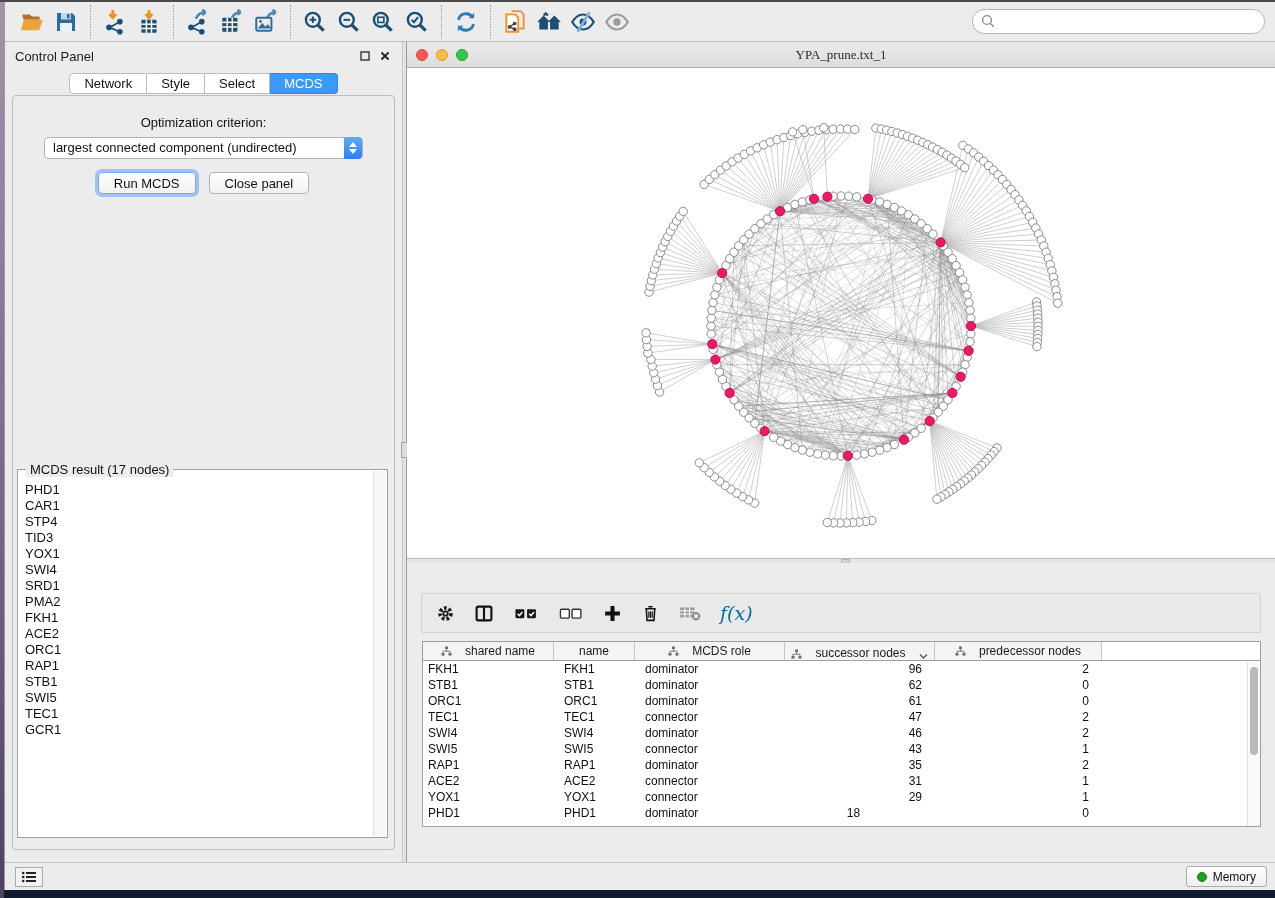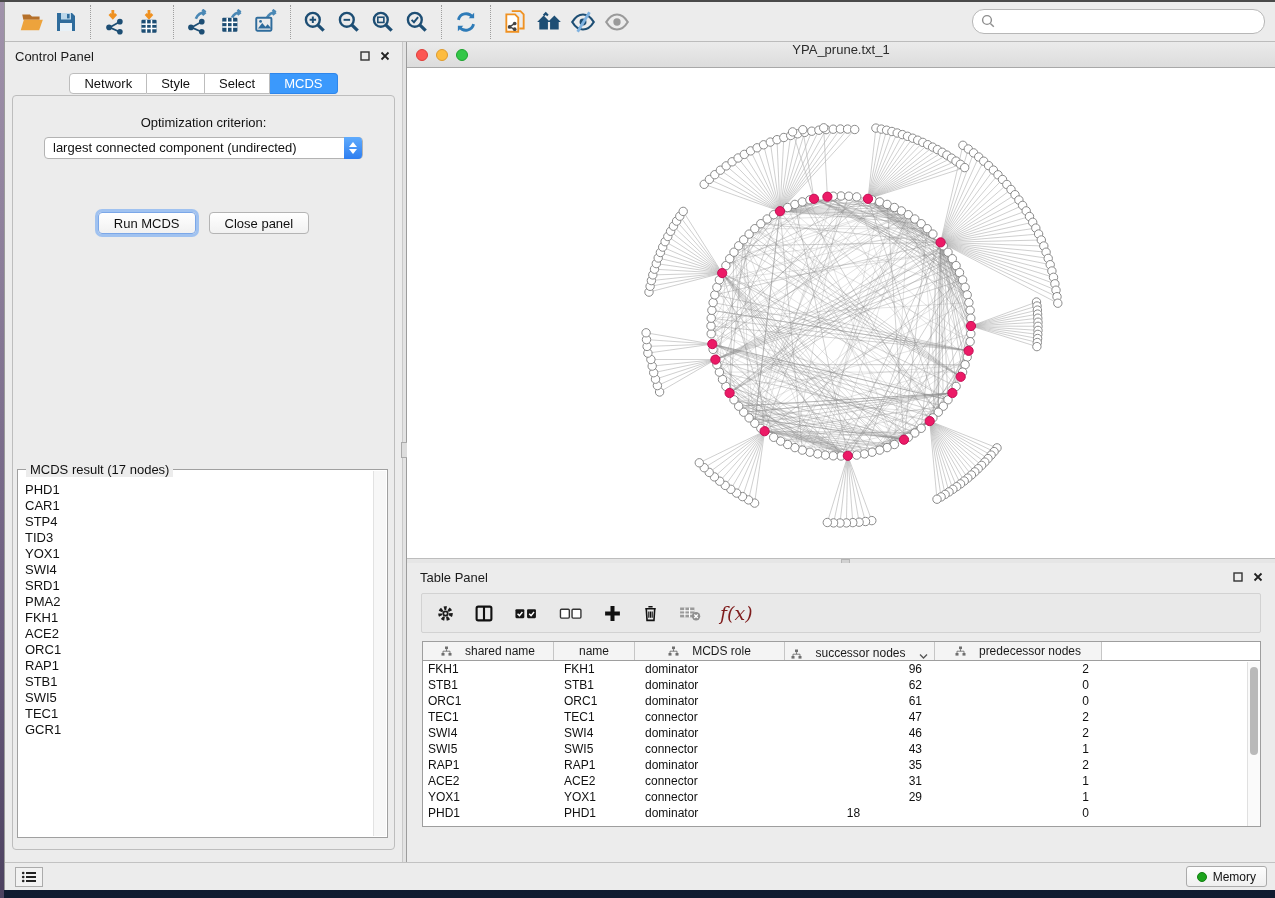--- a/index.html
+++ b/index.html
@@ -41,21 +41,21 @@
     border:1px solid #bdbdbd; border-radius:4px; background:#ececec; }
   .opt-label { position:absolute; top:19px; left:0; right:0; text-align:center; font-size:13px; color:#111; }
   .select-row { position:absolute; top:41px; left:31px; right:31px; height:22px; }
   .mac-select { width:100%; height:22px; background:#fff; border:1px solid #b3b3b3; border-radius:4px;
     position:relative; font-size:13px; line-height:20px; padding-left:8px; color:#111; cursor:pointer; }
   .mac-select .stepper { position:absolute; right:0; top:-1px; width:18px; height:22px; border-radius:0 4px 4px 0;
     background:linear-gradient(180deg,#5fabfd,#2e7ef0); display:flex; flex-direction:column;
     align-items:center; justify-content:center; gap:2px; }
   .btn-row { position:absolute; top:76px; left:0; right:0; display:flex; justify-content:center; gap:13px; }
   .mac-btn { height:22px; padding:0 15px; background:linear-gradient(180deg,#ffffff,#f1f1f1);
-    border:1px solid #b4b4b4; border-radius:4px; font:13px "Liberation Sans",sans-serif; color:#111; cursor:pointer;margin-top:40px; }
+    border:1px solid #b4b4b4; border-radius:4px; font:13px "Liberation Sans",sans-serif; color:#111; cursor:pointer; }
   .mac-btn.focused { box-shadow:0 0 0 3px rgba(98,160,244,.55); border-color:#7ba7e8; }
 
   .result-box { position:absolute; top:427px; left:12px; right:14px; bottom:24px;
     border:1px solid #a0a0a0; background:#fff; }
   .result-box .legend { position:absolute; top:-8px; left:8px; background:#ececec; padding:0 4px;
     font-size:13px; color:#111; }
   .result-list { list-style:none; padding:12px 0 0 7px; font-size:13px; color:#111; }
   .result-list li { height:16px; line-height:16px; }
   .result-scroll { position:absolute; top:1px; right:1px; bottom:1px; width:13px; background:#f7f7f7;
     border-left:1px solid #e2e2e2; }
@@ -64,36 +64,36 @@
   .v-split { position:absolute; left:397px; width:5px; top:40px; bottom:28px; background:#e3e3e3;
     border-left:1px solid #c9c9c9; border-right:1px solid #9c9c9c; cursor:col-resize; }
   .v-split .grip { position:absolute; top:400px; left:-2px; width:7px; height:16px; background:#ddd;
     border:1px solid #aaa; }
   .h-split { height:5px; background:#e6e6e6; border-top:1px solid #bdbdbd; position:relative; cursor:row-resize; }
   .h-split .grip { position:absolute; left:50%; top:0; width:9px; height:5px; background:#d2d2d2; border:1px solid #b5b5b5; }
 
   
   .right { position:absolute; left:402px; right:0; top:40px; bottom:28px; display:flex; flex-direction:column; }
   .net-titlebar { height:26px; background:linear-gradient(180deg,#ebebeb,#dcdcdc);
-    border-bottom:1px solid #a8a8a8; position:relative; display:flex; justify-content:center; }
+    border-bottom:1px solid #a8a8a8; position:relative; display:flex; align-items:center; justify-content:center;font-family:Liberation Serif, serif; }
   .lights { position:absolute; left:9px; top:7px; display:flex; gap:8px; }
   .light { width:12px; height:12px; border-radius:50%; cursor:pointer; }
   .light.red { background:#fc5753; border:1px solid #df3e39; }
   .light.yel { background:#fdbc40; border:1px solid #de9b2d; }
   .light.grn { background:#33c748; border:1px solid #1da32f; }
   .net-title { font-size:13px; color:#2b2b2b; }
   .net-canvas { flex:1; background:#fff; overflow:hidden; position:relative; }
 
   
   .table-panel { height:299px; background:#ececec; position:relative; }
   .tp-toolbar { position:absolute; top:30px; left:14px; right:14px; height:40px; background:#e9e9e9;
     border:1px solid #d2d2d2; border-radius:2px; display:flex; align-items:center; gap:19px; padding-left:14px; }
   .tp-ico { display:flex; align-items:center; justify-content:center; cursor:pointer; }
   .tp-ico.disabled { cursor:default; }
-  .fx { font:italic 19px "DejaVu Serif",serif; color:#7f1d1d; }
+  .fx { font:italic 19px "DejaVu Serif",serif; color:#0369a1; }
 
   .tbl-wrap { position:absolute; top:78px; left:15px; right:14px; height:186px; background:#fff;
     border:1px solid #9e9e9e; overflow:hidden; }
   .t-head { display:flex; height:19px; border-bottom:1px solid #9e9e9e; background:#fff; }
   .th { background:#f4f4f4; border-right:1px solid #c6c6c6; display:flex; align-items:center;
     justify-content:center; gap:13px; font-size:12px; color:#1a1a1a; cursor:pointer; }
   .t-body { position:relative; }
   .tr { display:flex; height:16px; }
   .td { font-size:12px; color:#101010; line-height:16px; white-space:nowrap; overflow:hidden; }
   .tbl-scroll { position:absolute; top:20px; right:0; bottom:0; width:13px; background:#fafafa;
@@ -1103,35 +1103,20 @@
             <circle cx="357.6" cy="363.2" r="4.6" fill="#ec1a66" stroke="#c40e55" stroke-width="1"></circle>
             <circle cx="322.6" cy="325.0" r="4.6" fill="#ec1a66" stroke="#c40e55" stroke-width="1"></circle>
             <circle cx="308.4" cy="291.6" r="4.6" fill="#ec1a66" stroke="#c40e55" stroke-width="1"></circle>
             <circle cx="305.3" cy="276.1" r="4.6" fill="#ec1a66" stroke="#c40e55" stroke-width="1"></circle>
           </svg></div>
       <div class="h-split">
           <div class="grip"></div>
         </div>
 
       <div class="table-panel">
-        <div class="panel-title">
-          <span class="t" style="padding-left:13px">Table Panel</span>
-          <span class="icons">
-            <span class="win-ico">
-                <svg width="10" height="10" viewBox="0 0 10 10">
-                  <rect x="1" y="1" width="8" height="8" fill="none" stroke="#333" stroke-width="1.4"></rect>
-                </svg>
-              </span>
-            <span class="win-ico">
-                <svg width="10" height="10" viewBox="0 0 10 10">
-                  <path d="M1.5 1.5 8.5 8.5M8.5 1.5 1.5 8.5" stroke="#222" stroke-width="1.8"></path>
-                </svg>
-              </span>
-          </span>
-        </div>
 
         <div class="tp-toolbar">
           <span class="tp-ico">
             <svg width="19" height="19" viewBox="0 0 18 18">
                 <circle cx="9" cy="9" r="5.1" fill="none" stroke="#1c1c1c" stroke-width="3.6" stroke-dasharray="2.5 1.9"></circle>
                 <circle cx="9" cy="9" r="2.1" fill="none" stroke="#1c1c1c" stroke-width="1.7"></circle>
               </svg>
           </span>
           <span class="tp-ico">
             <svg width="20" height="19" viewBox="0 0 18 18">

